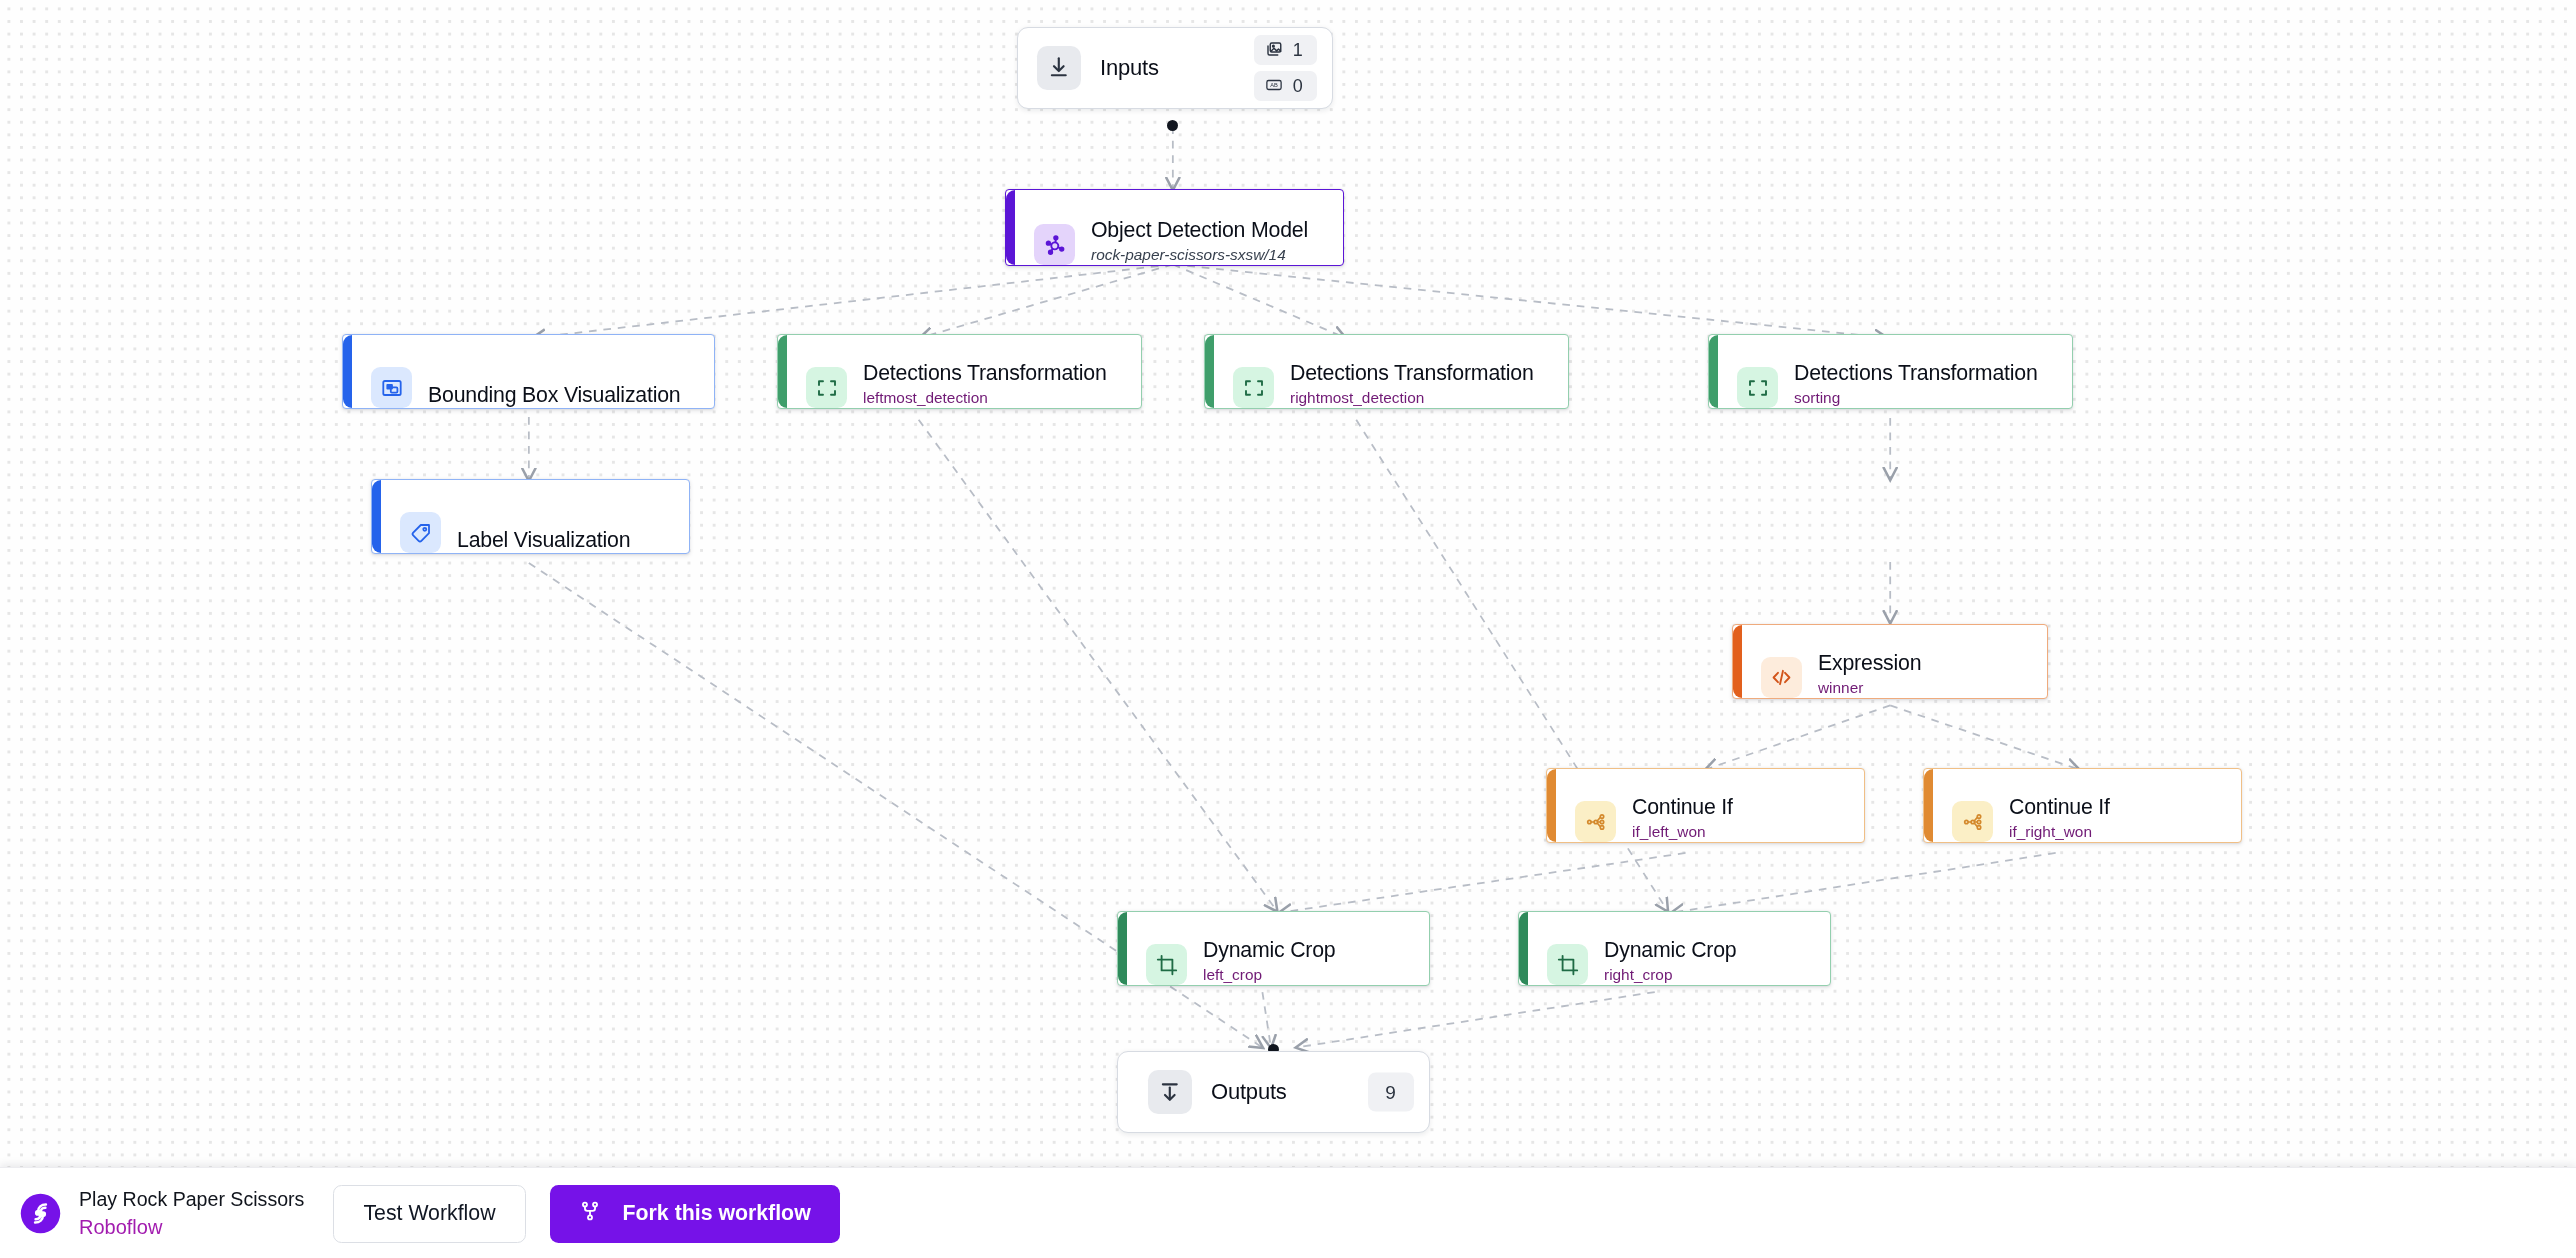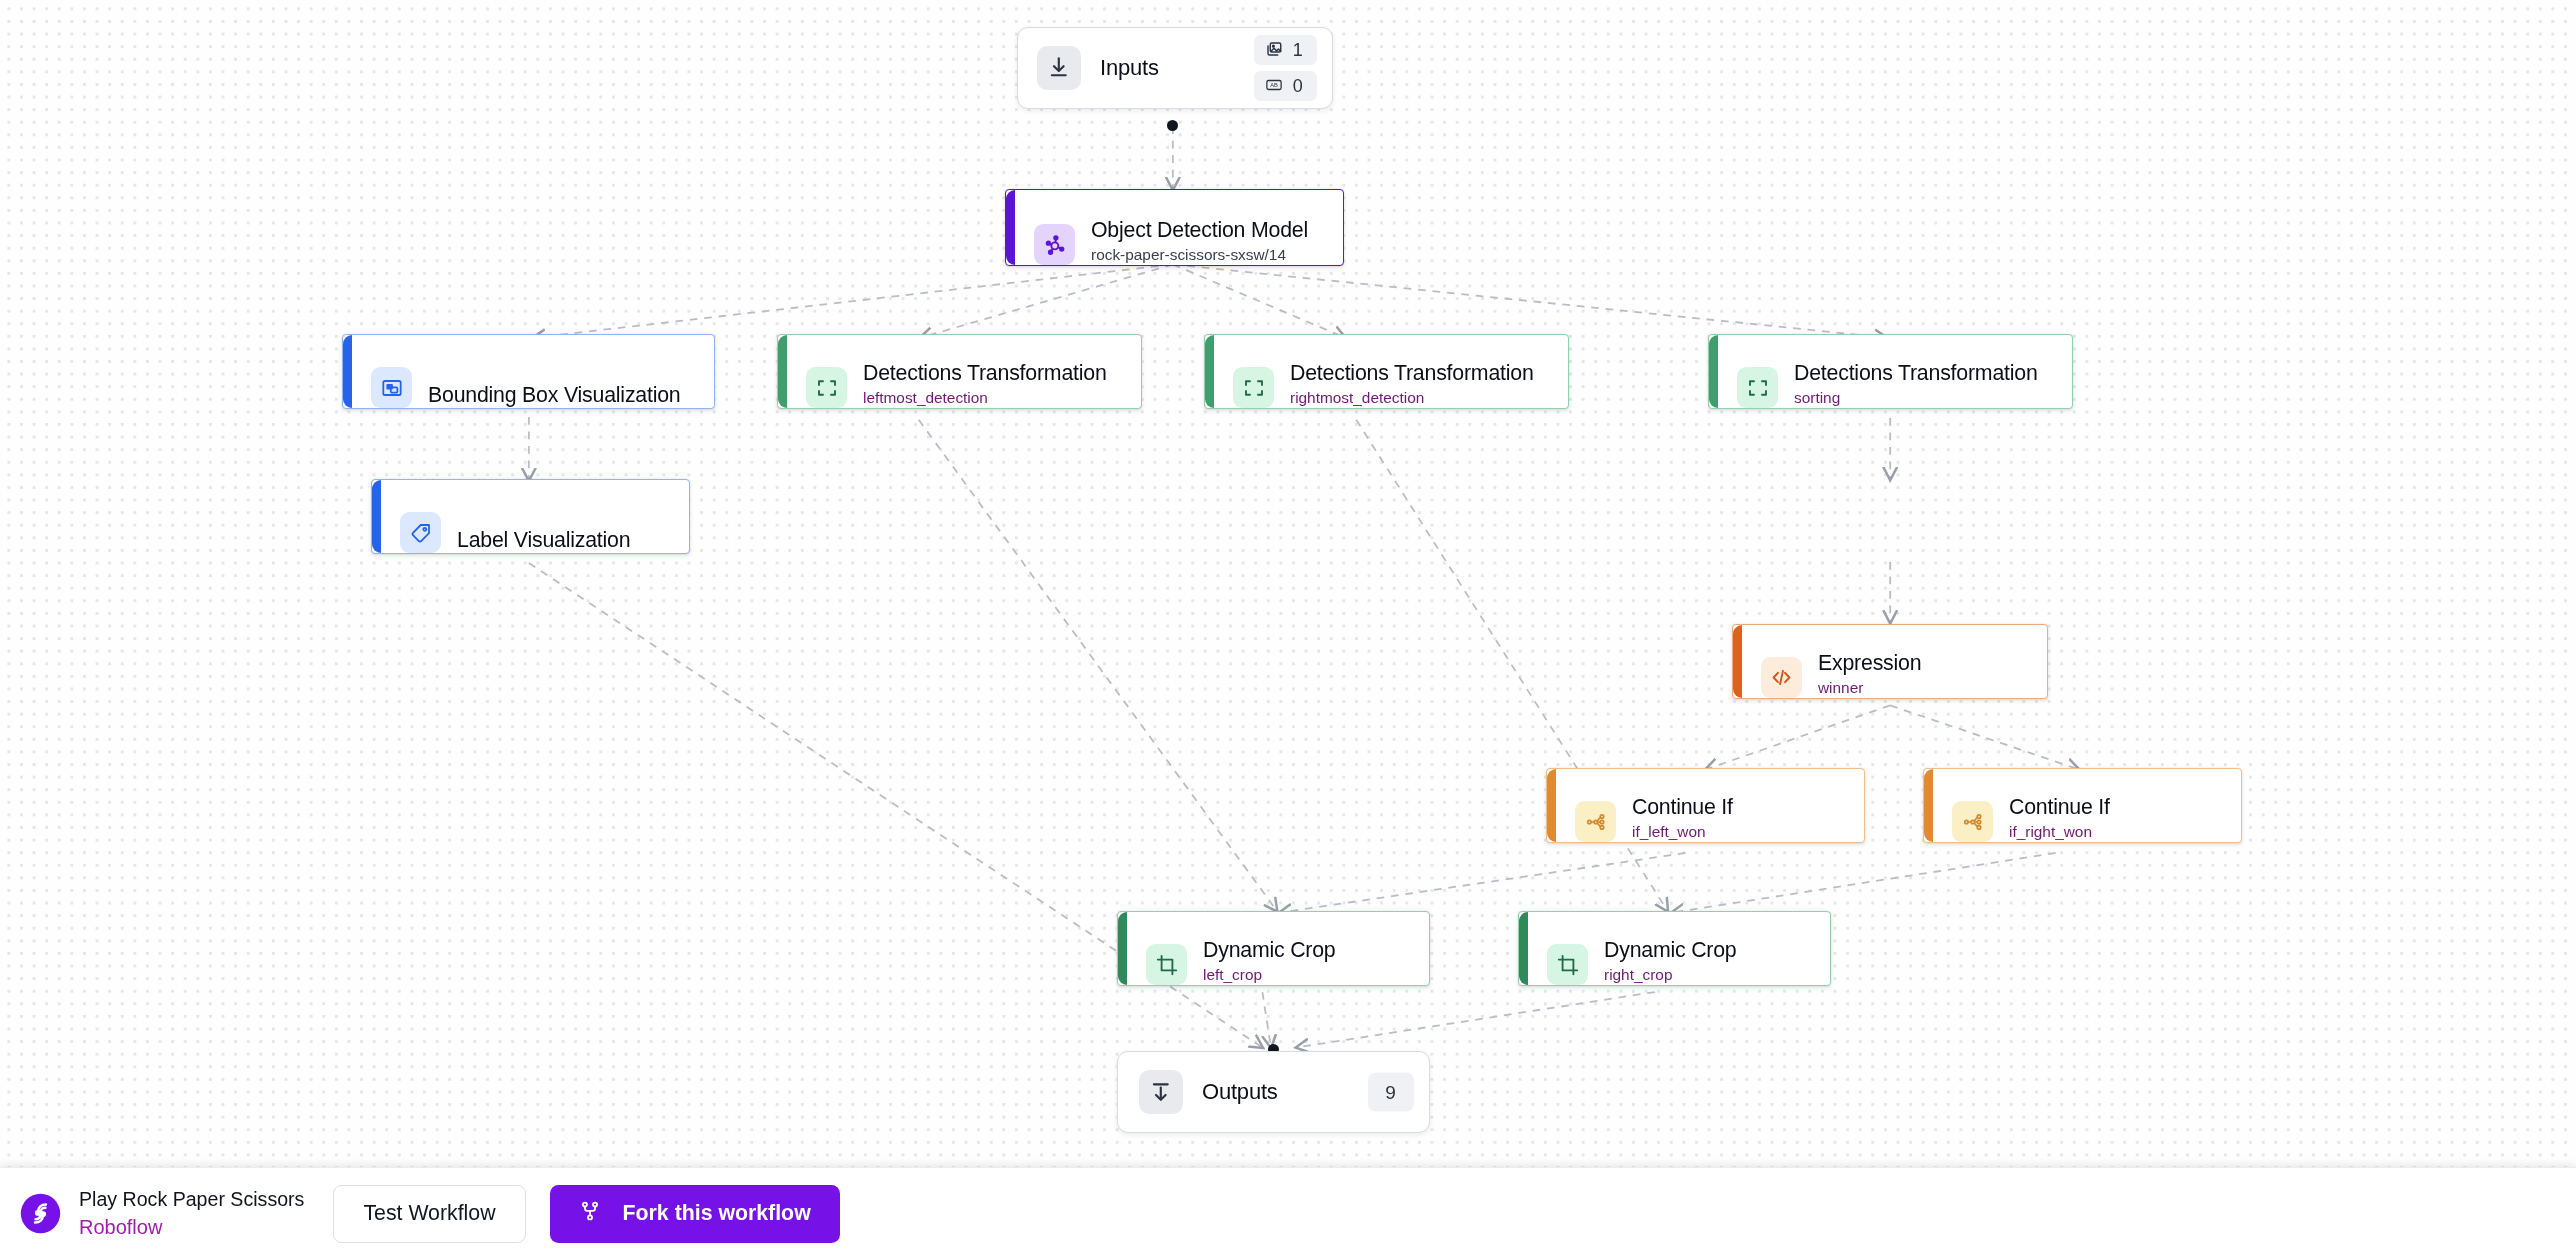--- a/index.html
+++ b/index.html
@@ -34,21 +34,21 @@
     border-top-left-radius: 9.4px; border-bottom-left-radius: 9.4px;
   }
   .node .iconbox {
     width: 41px; height: 41px; border-radius: 9.4px;
     display: flex; align-items: center; justify-content: center;
     flex: 0 0 auto;
   }
   .node .texts { display: flex; flex-direction: column; justify-content: center; margin-left: 16px; }
   .node .ttl { font-size: 21.3px; color: #0b0f19; line-height: 1.16; letter-spacing: -0.2px; white-space: nowrap; }
   .node .sub { font-size: 15.4px; color: #701a75; line-height: 1.3; margin-top: 2.6px; white-space: nowrap; }
-  .node .sub.ital { color: #363f4d; }
+  .node .sub.ital { font-style: italic; color: #363f4d; }
 
   
   .io-node {
     position: absolute; background: #fff; border: 1.4px solid #d7dbe2; border-radius: 11px;
     display: flex; align-items: center; box-shadow: 0 1.7px 5.1px rgba(16,24,40,.08);
   }
   .io-node .iconbox { width: 44px; height: 44px; border-radius: 10.2px; background: #e8eaee;
     display:flex; align-items:center; justify-content:center; flex:0 0 auto; }
   .io-node .ttl { font-size: 22px; color: #0b0f19; margin-left: 19px; letter-spacing: -0.2px; }
   .badges { position: absolute; right: 15.4px; top: 50%; transform: translateY(-50%);
@@ -317,21 +317,21 @@
           <path d="M2.8 6.6h14.6v14.6"></path>
       </svg>
     </div>
     <div class="texts">
       <span class="ttl">Dynamic Crop</span>
       <span class="sub">right_crop</span>
     </div>
   </div>
 
   <div class="port" style="left:1268px; top:1044px;"></div>
-  <div class="io-node" style="left:1117px; top:1051px; width:313px; height:82px; padding-left:21px;">
+  <div class="io-node" style="left:1117px; top:1051px; width:313px; height:82px; padding-left:30px;">
     <div class="iconbox">
       <svg width="25.6" height="25.6" viewBox="0 0 24 24" fill="none" stroke="#2b3340" stroke-width="2" stroke-linecap="round" stroke-linejoin="round">
         <path d="M5.5 5h13"></path>
           <path d="M12 8v11"></path>
           <path d="M7.5 15 12 19.5 16.5 15"></path>
       </svg>
     </div>
     <span class="ttl">Outputs</span>
     <div class="badges">
       <div class="badge-single">

